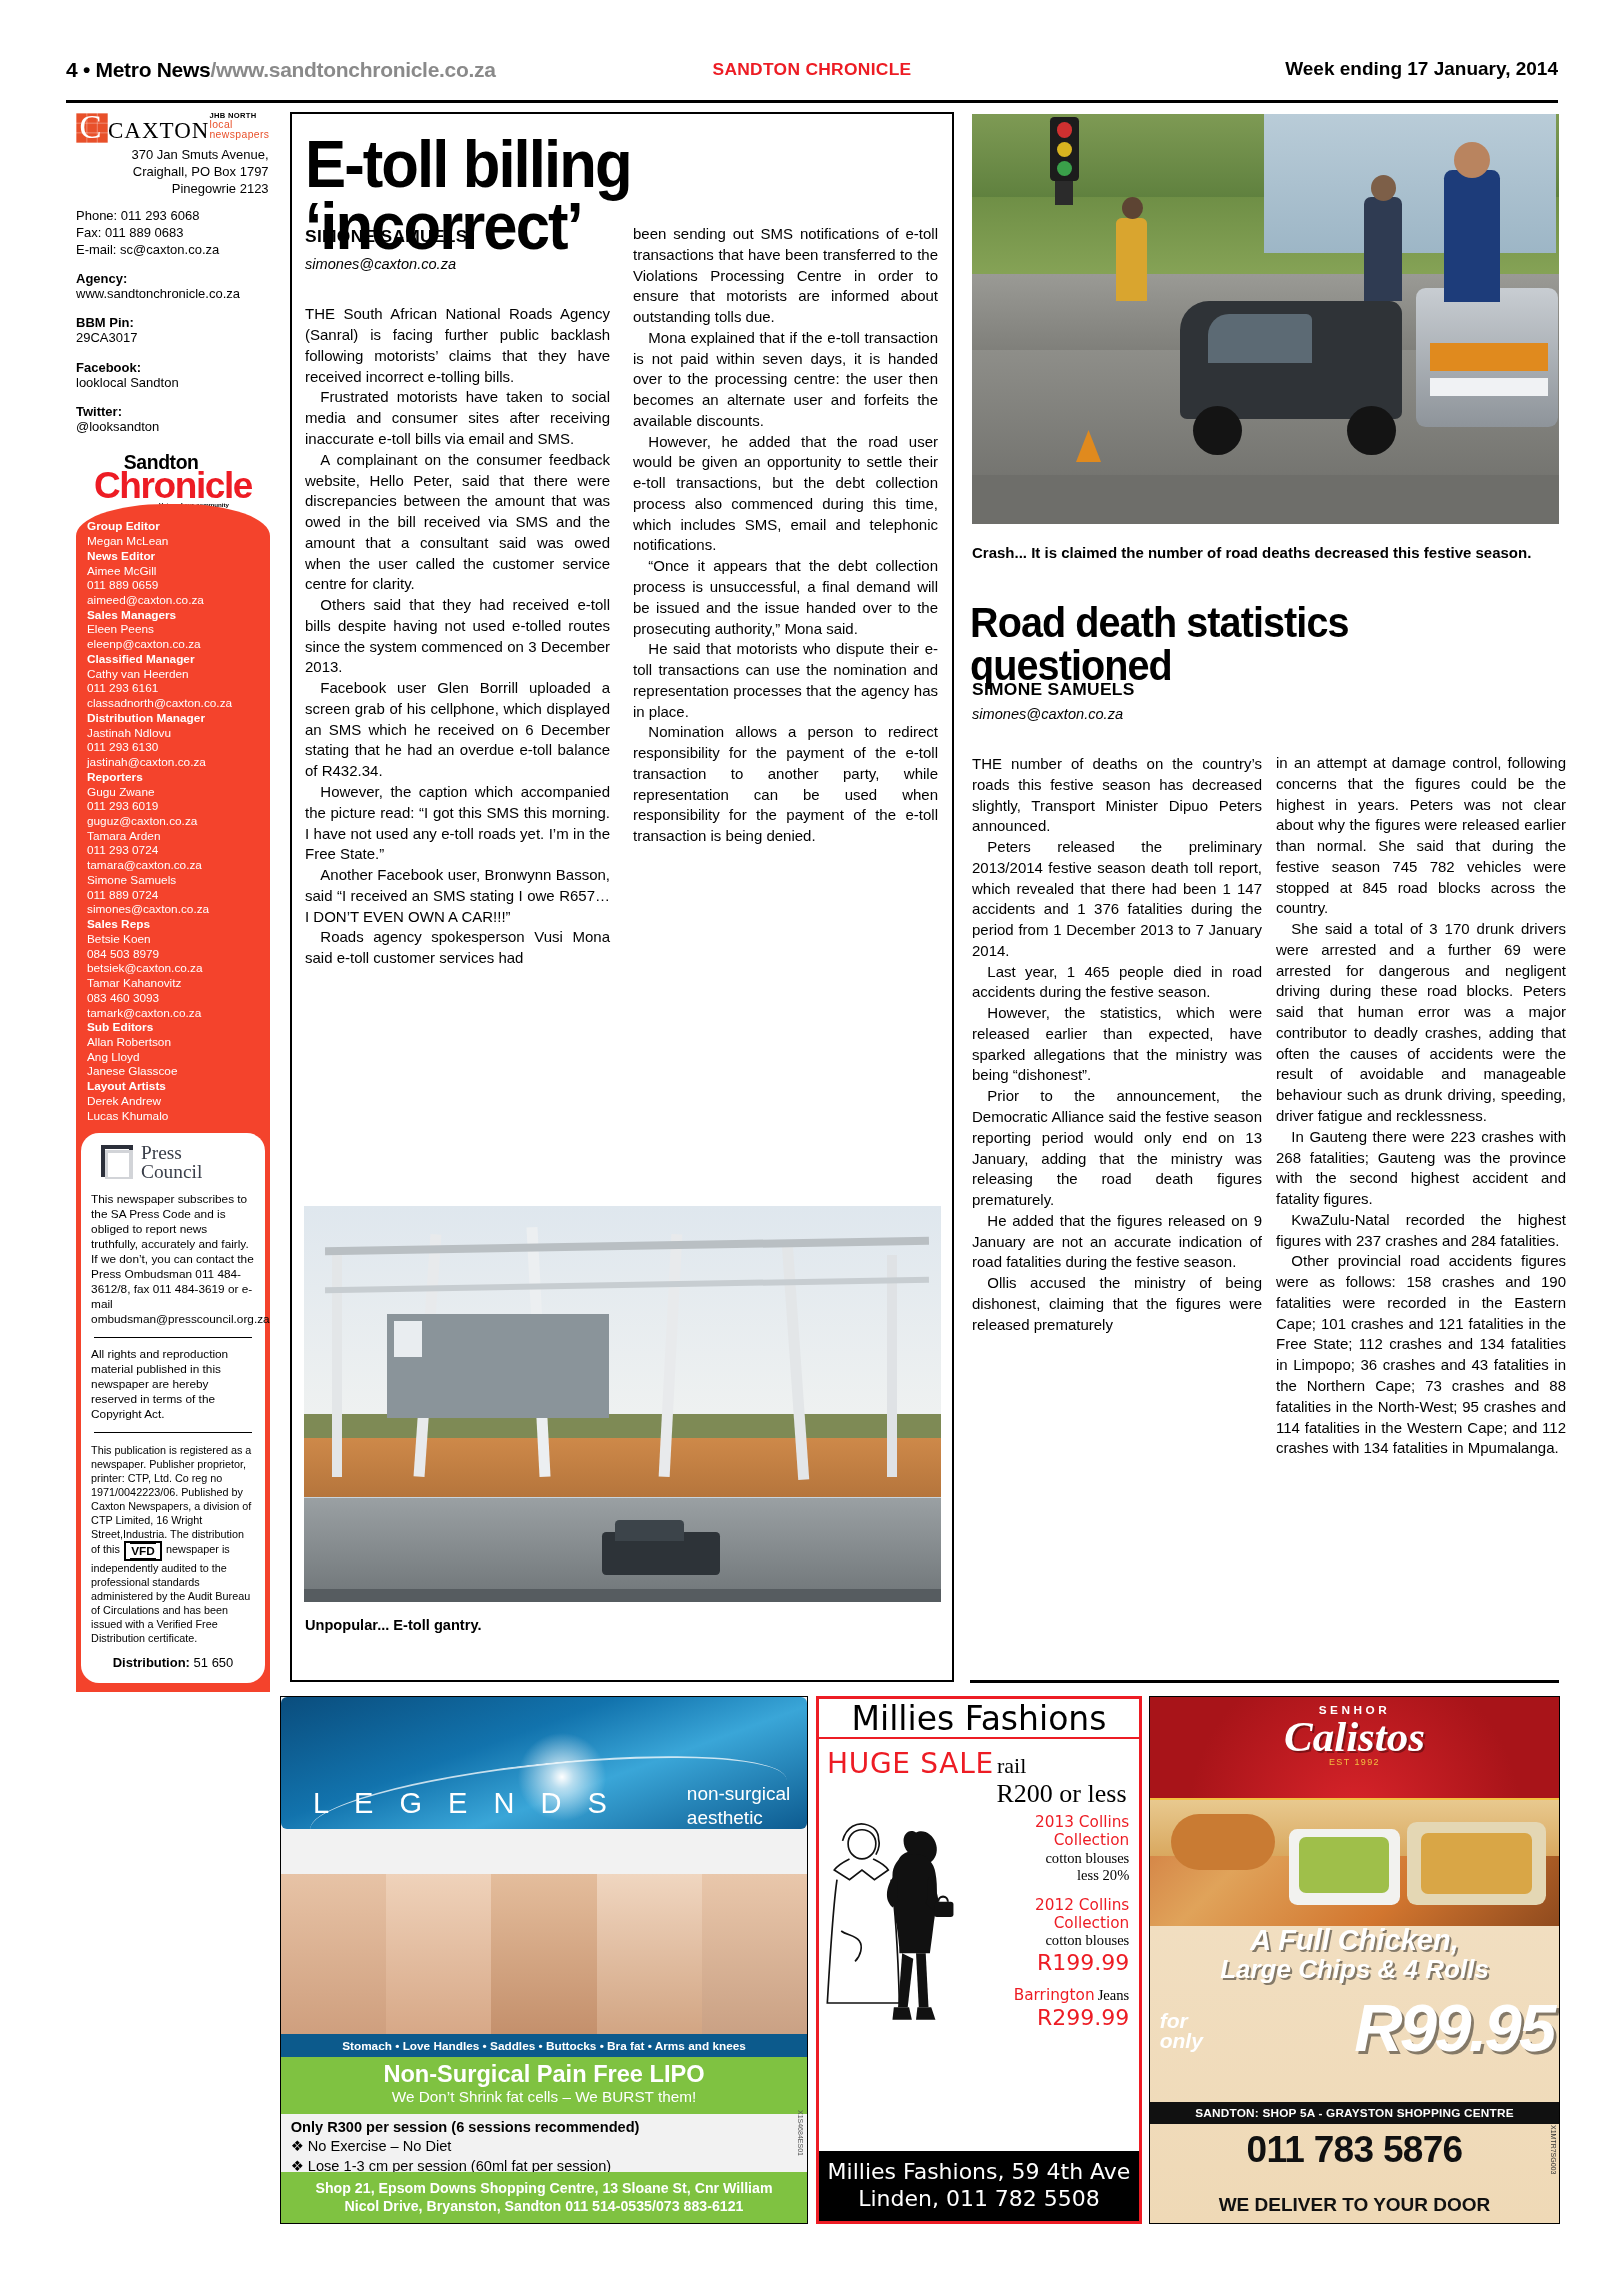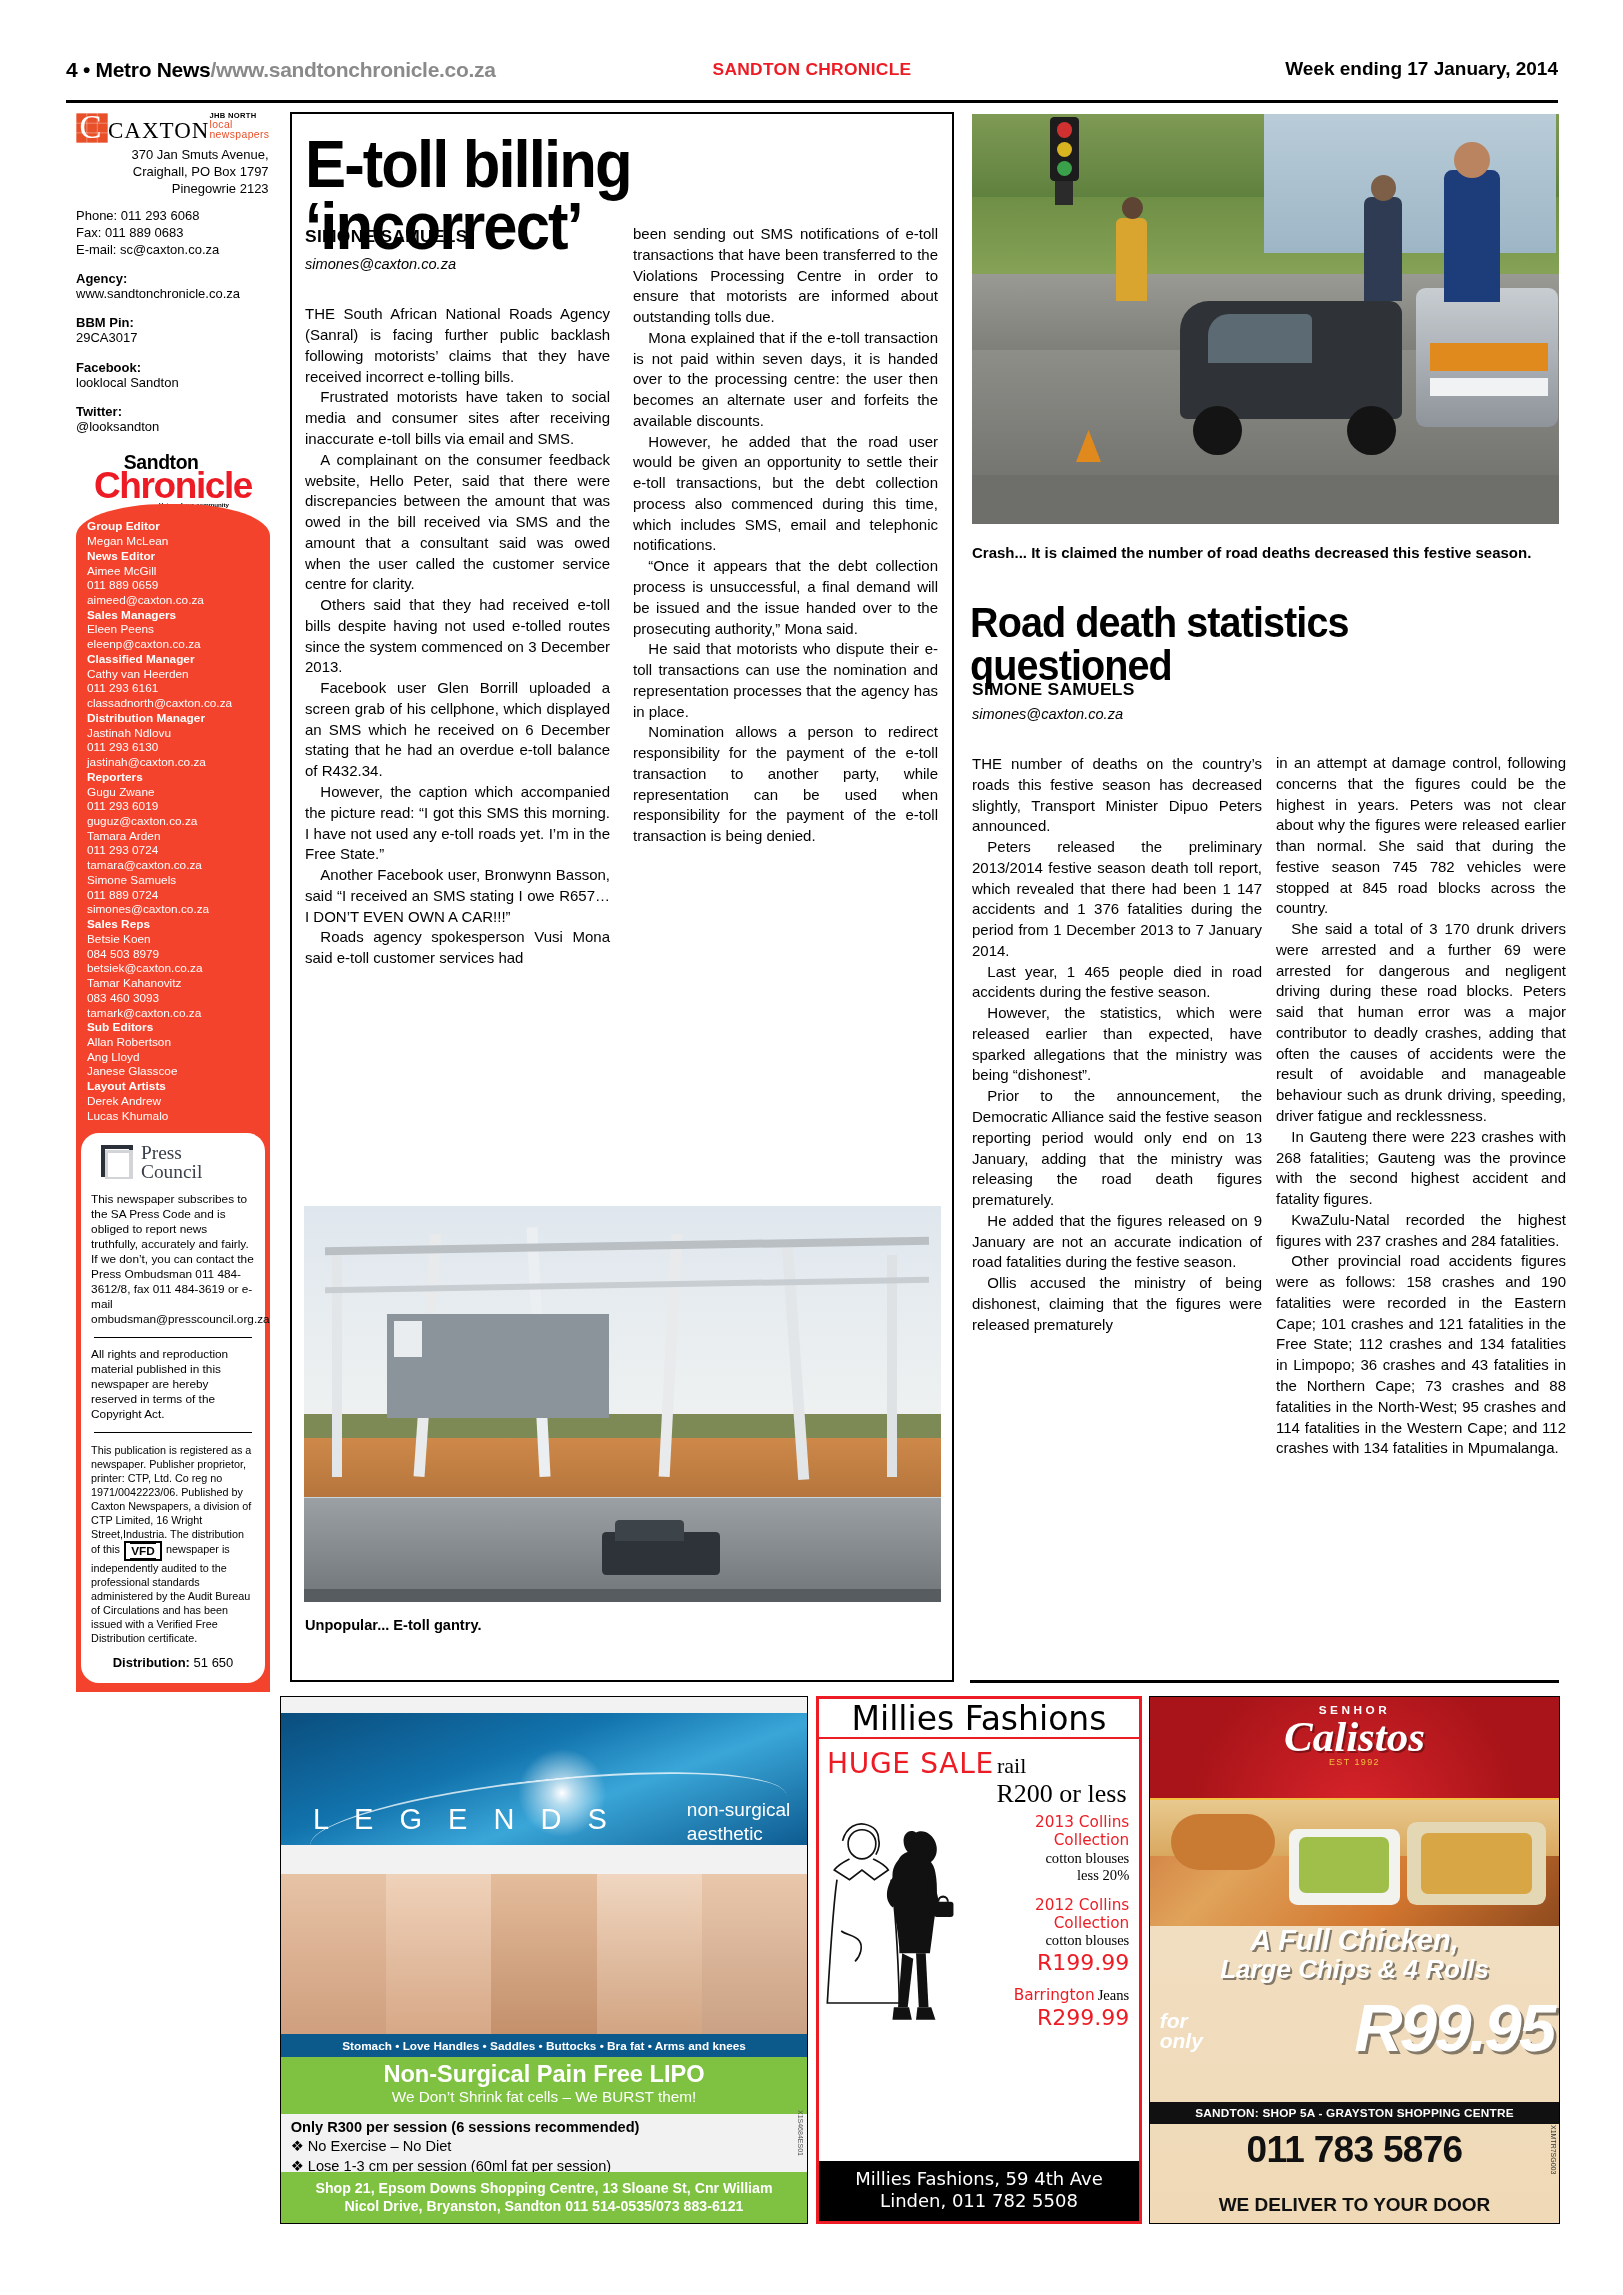--- a/index.html
+++ b/index.html
@@ -170,23 +170,24 @@
     position: absolute; left: 970px; top: 1680px; width: 589px; height: 2.8px; background:#000;
   }
 
   
   
   .ad-legends {
     position: absolute; left: 280px; top: 1696px; width: 528px; height: 528px;
     border: 1.4px solid #000; background: #f2f2f2; overflow:hidden;
   }
   .legends-top {
-    position:absolute; left:0; top:16px; width:100%; height:132px;
+    position:absolute; left:0; top:0; width:100%; height:132px;
     background: linear-gradient(160deg,#0a4d7d 0%, #1273ad 38%, #3aa6d8 62%, #0d5b90 100%);
     overflow:hidden;
+    border-radius:6px;
   }
   .legends-star {
     position:absolute; left:229px; top:28px; width:104px; height:104px;
     background: radial-gradient(circle, #ffffff 0%, rgba(255,255,255,.65) 16%, rgba(255,255,255,0) 60%);
   }
   .legends-swoosh{
     position:absolute; left:28px; top:66px; width:479px; height:83px;
     border-radius:50%;
     border-top: 2.1px solid rgba(255,255,255,.75);
     transform: rotate(-6deg);
@@ -244,21 +245,21 @@
   .millies-sale .rail { font-size:22px; font-family:"Liberation Serif", serif;}
   .millies-sale .r200 { font-size:26px; font-family:"Liberation Serif", serif; text-align:right; padding-right:12.5px; margin-top:-1.4px;}
   .millies-cols { display:flex; margin-top:4.2px; }
   .millies-fig { width:149px; height:229px; position:relative; }
   .millies-prices { flex:1; text-align:right; padding-right:9.7px; }
   .mp-red { color:#ED1C24; font-size:15.3px; font-family:"DejaVu Sans", sans-serif; line-height:1.2; }
   .mp-blk { font-size:14.6px; font-family:"Liberation Serif", serif; line-height:1.2;}
   .mp-big { color:#ED1C24; font-size:22px; font-family:"DejaVu Sans", sans-serif; line-height:1.15;}
   .millies-foot {
     position:absolute; left:0; bottom:0; width:100%; background:#000; color:#fff;
-    font-size:18px; text-align:center; padding:7px 0 8.3px; line-height:1.25;
+    font-size:22px; text-align:center; padding:7px 0 8.3px; line-height:1.25;
     font-family:"DejaVu Sans", sans-serif;
   }
 
   
   .ad-calistos {
     position: absolute; left: 1149px; top: 1696px; width: 411px; height: 528px;
     border: 1.4px solid #000; overflow:hidden;
     background: linear-gradient(#f3e2c8, #efd9b6);
   }
   .cal-photo {

